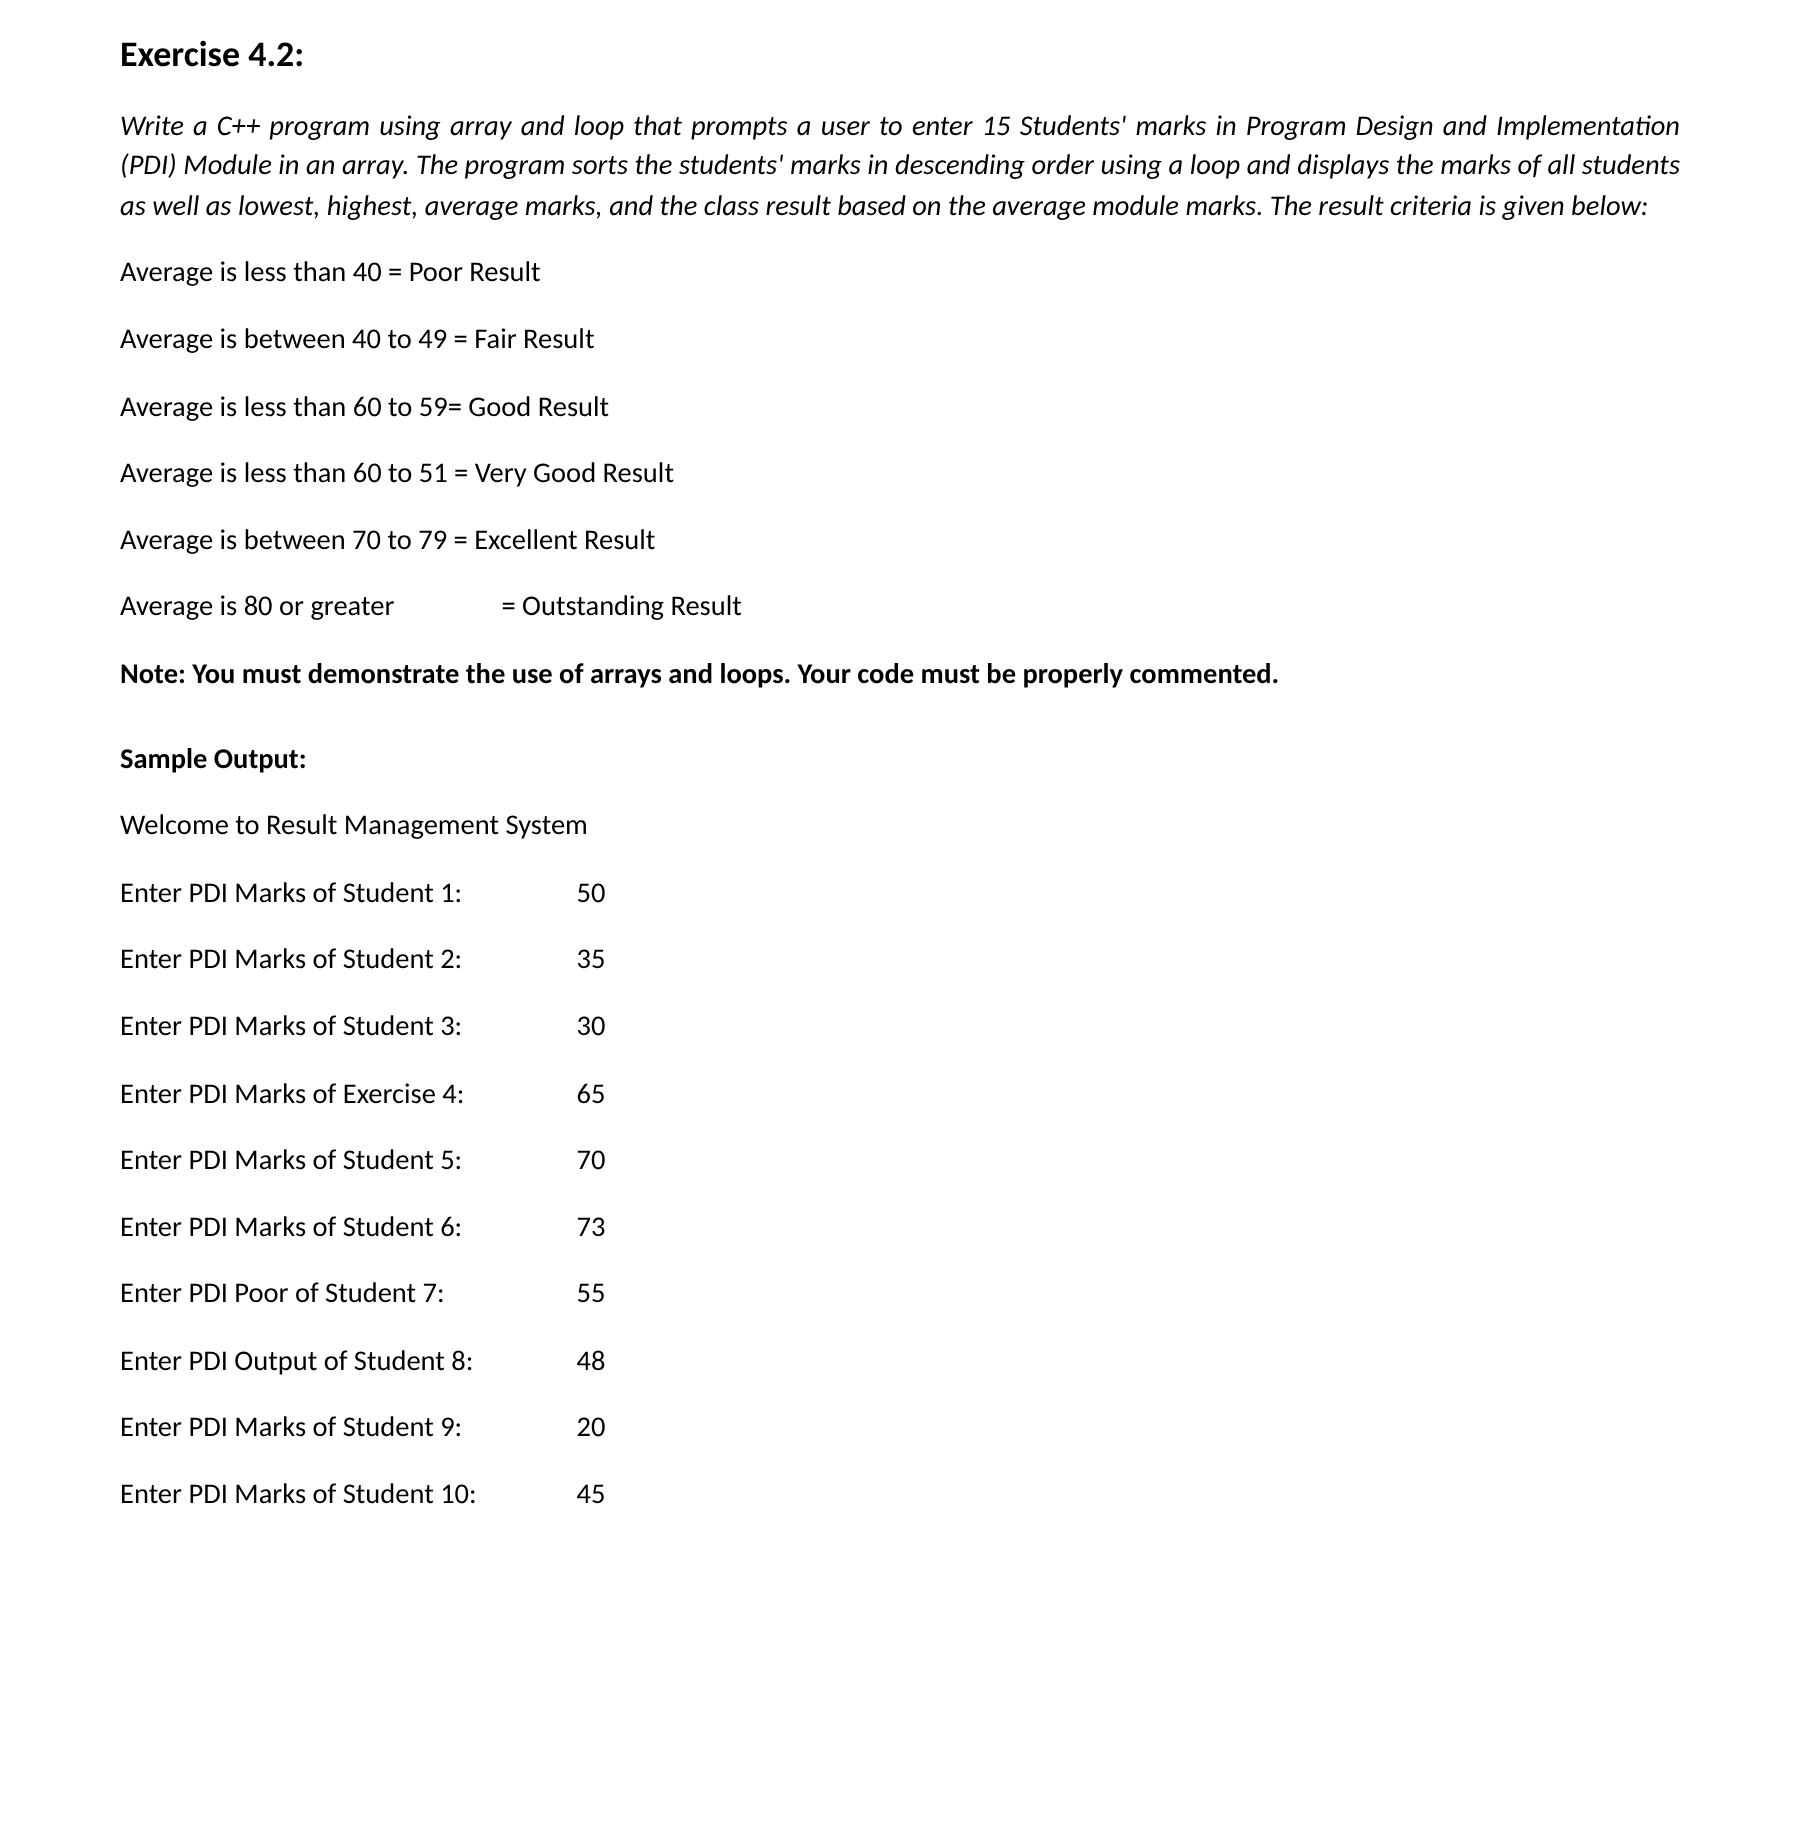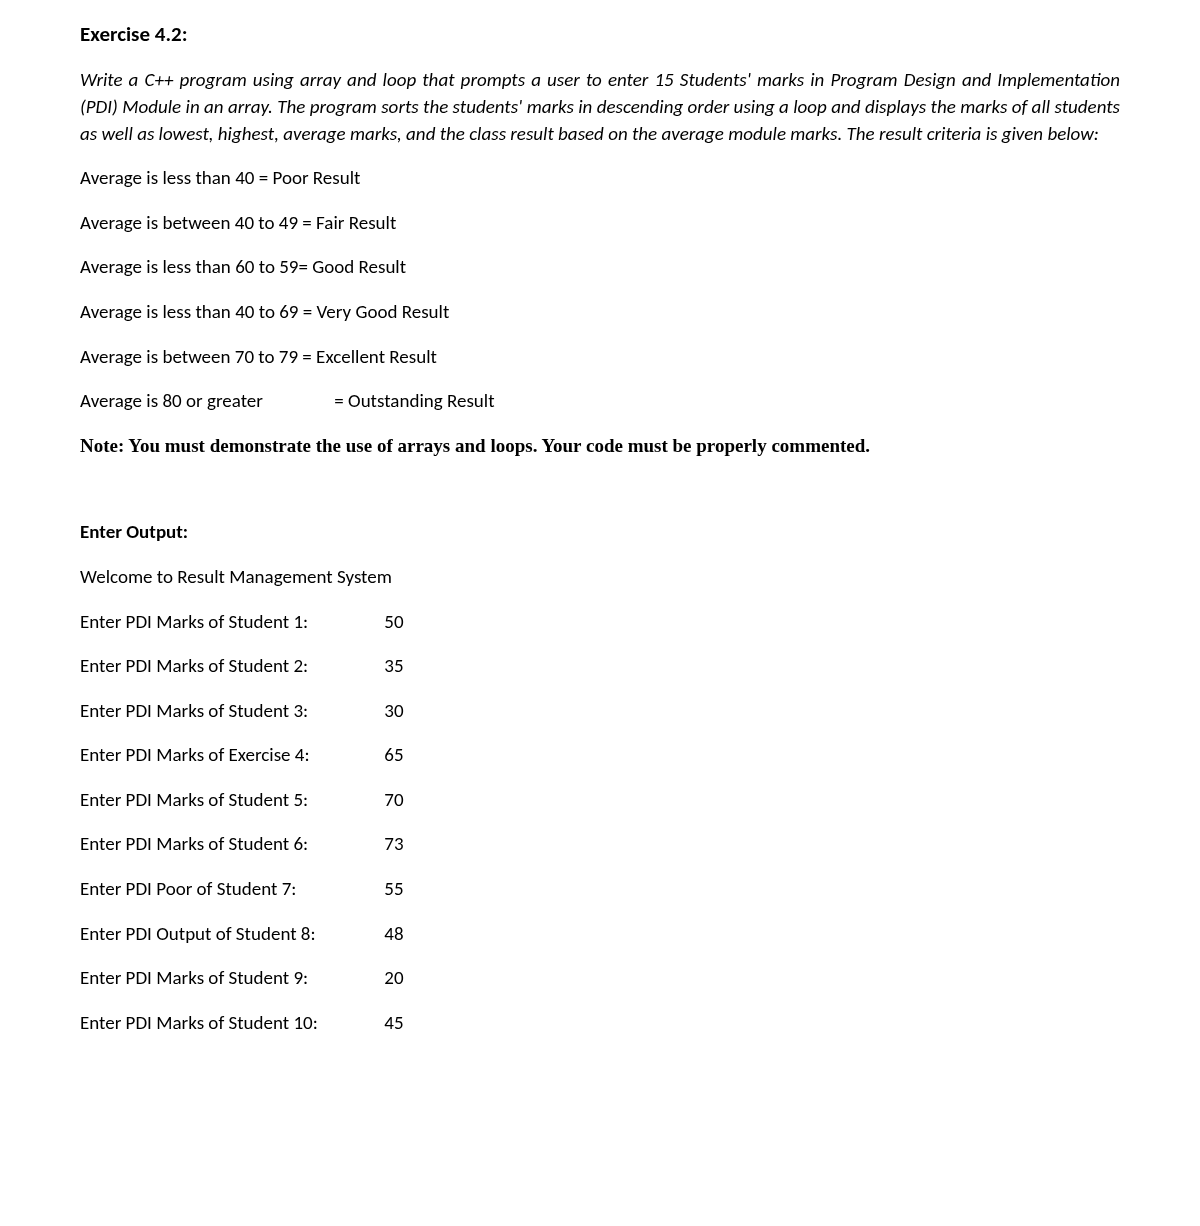--- a/index.html
+++ b/index.html
@@ -7,36 +7,35 @@
       font-size: 19px;
       color: #000;
       background: #fff;
       margin: 0;
       padding: 20px 80px 20px 80px;
       line-height: 1.4;
       width: 1200px;
       box-sizing: border-box;
     }
     h2.exercise-title {
-      font-size: 21px;
+      font-size: 24px;
       font-weight: bold;
       margin: 0 0 18px 0;
     }
     p.intro {
       text-align: justify;
       margin: 0 0 18px 0;
       font-style: italic;
     }
     p.criteria {
       margin: 16px 0 18px 0;
     }
     p.note {
       font-weight: bold;
-      margin: 0 0 60px 0;
-      font-family: Liberation Serif, serif;
+      margin: 0 0 30px 0;
     }
     p.sample-heading {
       font-weight: bold;
       margin: 0 0 18px 0;
     }
     p.welcome {
       font-weight: normal;
       margin: 15px 0 18px 0;
     }
     .entry-row {
@@ -57,30 +56,30 @@
 </head>
 <body>
 
 <h2 class="exercise-title">Exercise 4.2:</h2>
 
 <p class="intro">Write a C++ program using array and loop that prompts a user to enter 15 Students' marks in Program Design and Implementation (PDI) Module in an array. The program sorts the students' marks in descending order using a loop and displays the marks of all students as well as lowest, highest, average marks, and the class result based on the average module marks. The result criteria is given below:</p>
 
 <p class="criteria">Average is less than 40 = Poor Result</p>
 <p class="criteria">Average is between 40 to 49 = Fair Result</p>
 <p class="criteria">Average is less than 60 to 59= Good Result</p>
-<p class="criteria">Average is less than 40 to 69 = Very Good Result</p>
+<p class="criteria">Average is less than 60 to 51 = Very Good Result</p>
 <p class="criteria">Average is between 70 to 79 = Excellent Result</p>
 <p class="criteria">
   <span class="crit-label">Average is 80 or greater</span>
   <span>= Outstanding Result</span>
 </p>
 
 <p class="note">Note: You must demonstrate the use of arrays and loops. Your code must be properly commented.</p>
 
-<p class="sample-heading">Enter Output:</p>
+<p class="sample-heading">Sample Output:</p>
 
 <p class="welcome">Welcome to Result Management System</p>
 
 <div class="entry-row">
   <span class="entry-label">Enter PDI Marks of Student 1:</span>
   <span class="entry-value">50</span>
 </div>
 <div class="entry-row">
   <span class="entry-label">Enter PDI Marks of Student 2:</span>
   <span class="entry-value">35</span>

